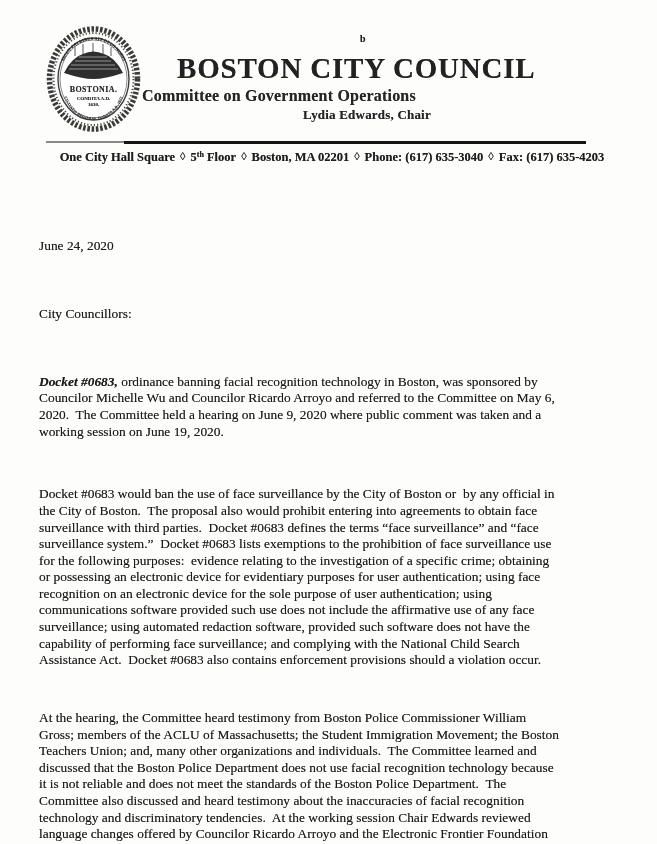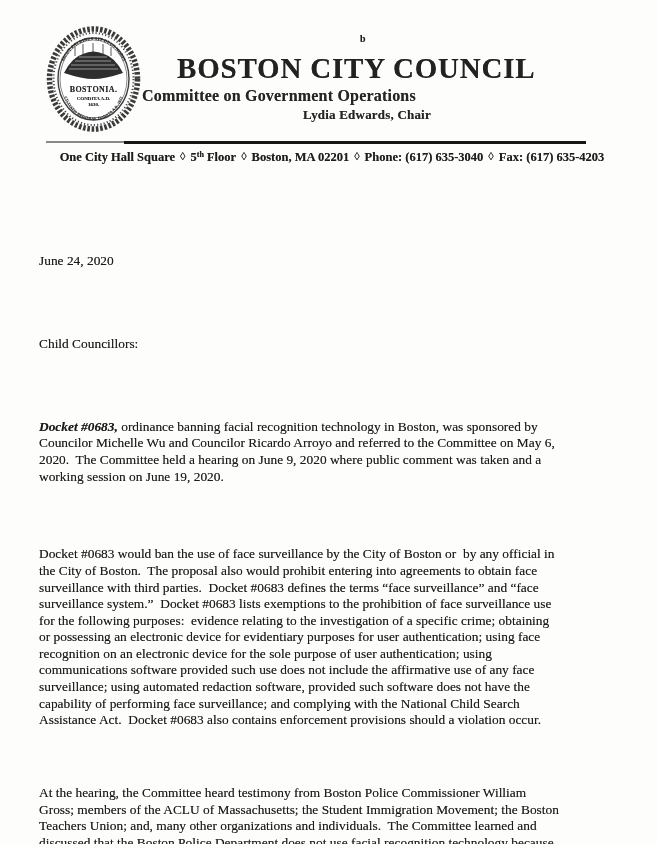--- a/index.html
+++ b/index.html
@@ -96,21 +96,21 @@
   
   .letter {
     position: absolute;
     left: 39px; top: 205px;
     width: 558px;
     font-size: 13.4px;
     line-height: 16.6px;
     white-space: pre-wrap;
     color: #1c1c1c;
   }
-  .letter .block { margin: 15px 0 13px 0; }
+  .letter .block { margin: 0 0 13px 0; }
   .letter [data-name="letter-date"],
   .letter [data-name="salutation"] { margin-bottom: 18px; }
   .letter [data-name="paragraph-docket-summary"] { margin-bottom: 13px; }
   .letter [data-name="paragraph-docket-details"] { margin-bottom: 8px; }
   .bold-italic { font-weight: bold; font-style: italic; }
   .bold { font-weight: normal; }
 
   
   .seal text, .seal textPath {
     font-family: "Liberation Serif", serif;
@@ -161,21 +161,21 @@
   <div class="chair-line" data-name="committee-chair">Lydia Edwards, Chair</div>
 
   <div class="rule-thin" data-name="divider-line-left"></div>
   <div class="rule-thick" data-name="divider-line"></div>
 
   <div class="address-line" data-name="address-line"><span data-name="address-street">One City Hall Square</span><span class="diamond" data-name="diamond-separator-icon">◊</span><span data-name="address-floor-number">5</span><sup data-name="address-floor-ordinal">th</sup><span data-name="address-floor-word"> Floor</span><span class="diamond" data-name="diamond-separator-icon">◊</span><span data-name="address-city">Boston, MA 02201</span><span class="diamond" data-name="diamond-separator-icon">◊</span><span data-name="address-phone">Phone: (617) 635-3040</span><span class="diamond" data-name="diamond-separator-icon">◊</span><span data-name="address-fax">Fax: (617) 635-4203</span></div>
 
 
   <div class="letter" data-name="letter-body">
     <div class="block" data-name="letter-date">June 24, 2020</div>
-    <div class="block" data-name="salutation">Child Councillors:</div>
+    <div class="block" data-name="salutation">City Councillors:</div>
     <div class="block" data-name="paragraph-docket-summary"><span class="bold-italic" data-name="docket-number">Docket #0683,</span><span class="bold" data-name="ordinance-title"> ordinance banning facial recognition technology in Boston,</span><span data-name="paragraph-text"> was sponsored by
 Councilor Michelle Wu and Councilor Ricardo Arroyo and referred to the Committee on May 6,
 2020.  The Committee held a hearing on June 9, 2020 where public comment was taken and a
 working session on June 19, 2020.</span></div>
     <div class="block" data-name="paragraph-docket-details">Docket #0683 would ban the use of face surveillance by the City of Boston or  by any official in
 the City of Boston.  The proposal also would prohibit entering into agreements to obtain face
 surveillance with third parties.  Docket #0683 defines the terms “face surveillance” and “face
 surveillance system.”  Docket #0683 lists exemptions to the prohibition of face surveillance use
 for the following purposes:  evidence relating to the investigation of a specific crime; obtaining
 or possessing an electronic device for evidentiary purposes for user authentication; using face

